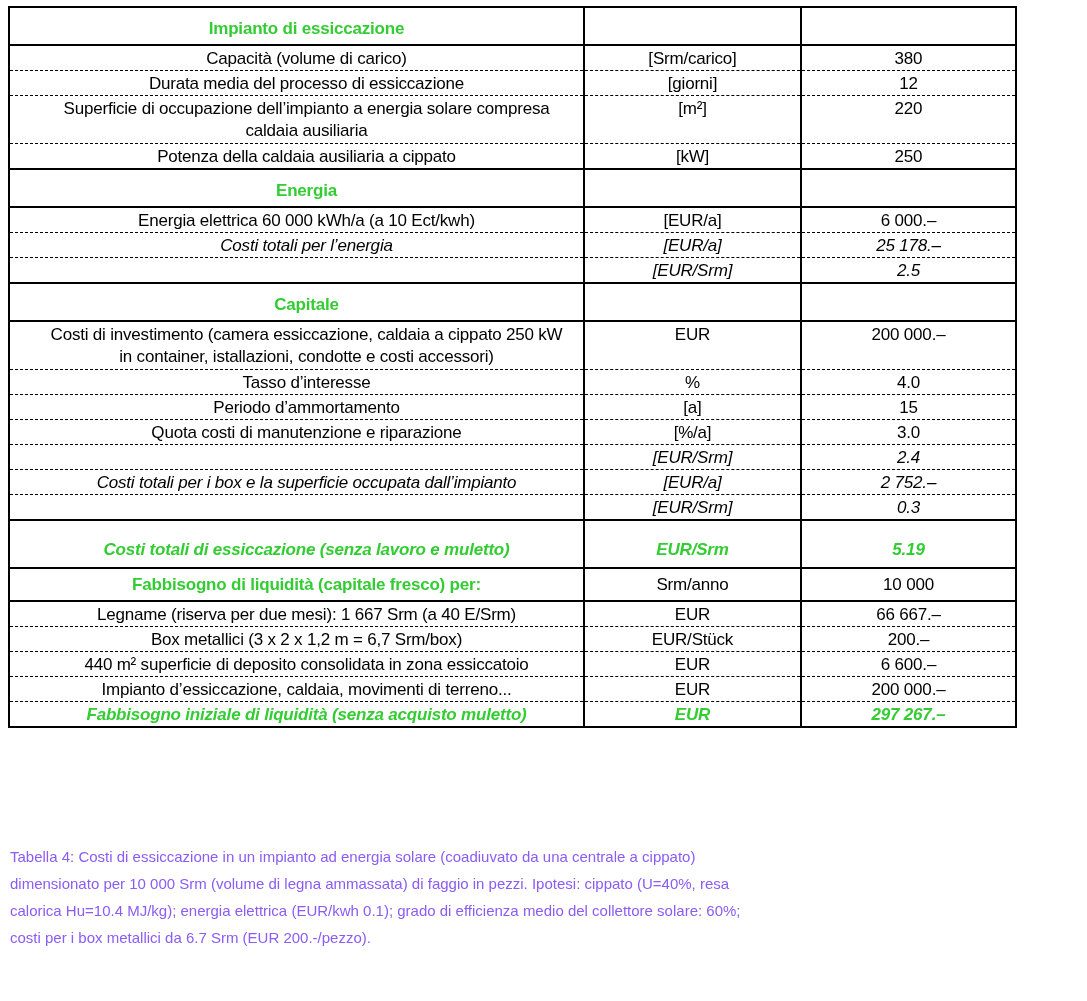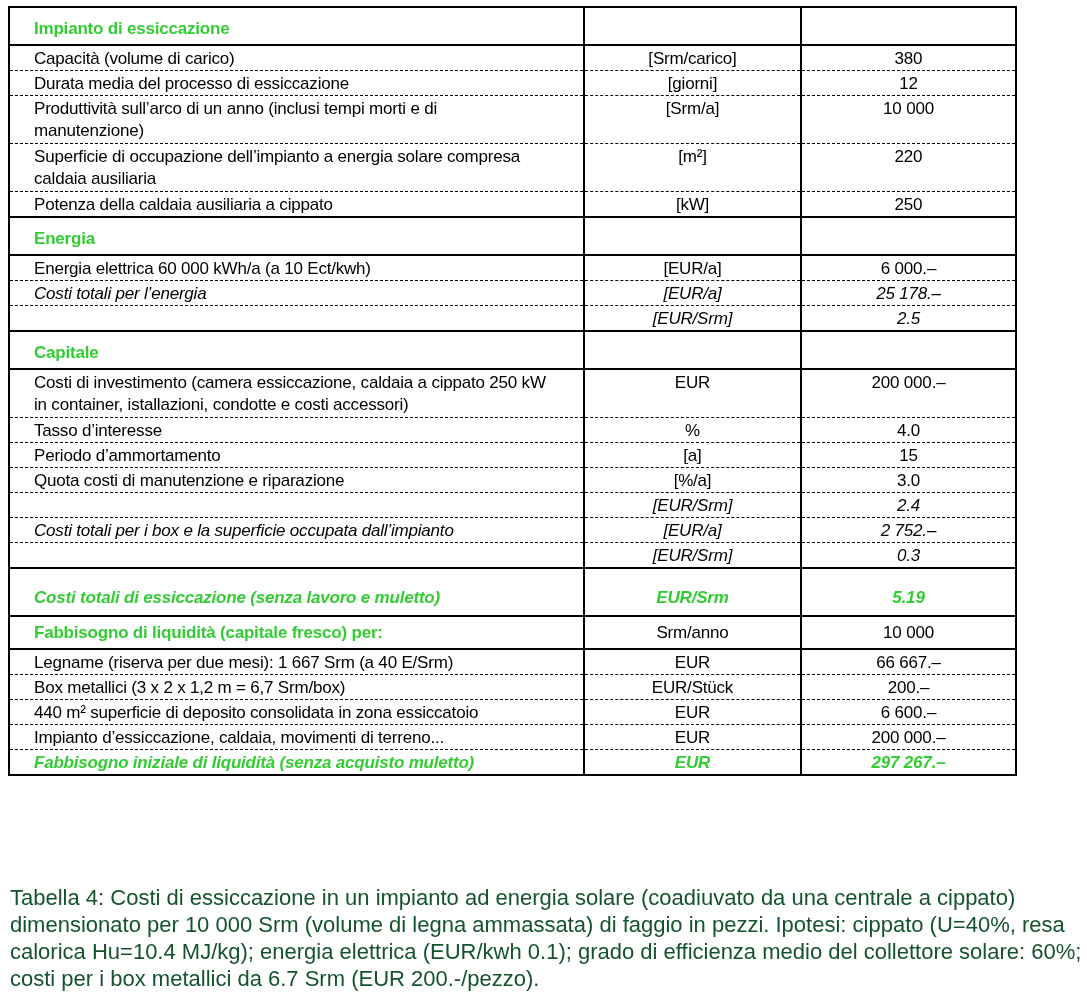--- a/index.html
+++ b/index.html
@@ -23,21 +23,21 @@
     font-size: 17px;
     letter-spacing: -0.2px;
     line-height: 22px;
   }
   td {
     overflow: hidden;
     vertical-align: top;
     padding: 2px 4px 0 4px;
   }
   td + td { border-left: 2px solid #000; }
-  td.c1 { text-align: left; padding-left: 24px; white-space: pre-line; }
+  td.c1 { text-align: center; padding-left: 24px; white-space: pre-line; }
   td.c2, td.c3 { text-align: center; }
 
   
   tr.sep-dashed > td { border-bottom: 1.5px dashed #000; }
   tr.sep-solid  > td { border-bottom: 2px solid #000; }
 
   
   tr.kind-section > td { height: 38px; vertical-align: bottom; padding-bottom: 4px; }
   tr.kind-section > td.c1 { color: var(--green); font-weight: bold; }
 
@@ -52,26 +52,26 @@
   tr.kind-section-values > td { height: 33px; vertical-align: bottom; padding-bottom: 4px; }
   tr.kind-section-values > td.c1 { color: var(--green); font-weight: bold; }
 
   tr.kind-grand-total > td {
     height: 26px; vertical-align: middle;
     color: var(--green); font-weight: bold; font-style: italic;
   }
 
   .caption {
     position: absolute;
-    left: 10px; top: 884px;
+    left: 10px; top: 843px;
     width: 1072px;
-    font-size: 22px;
+    font-size: 15px;
     line-height: 27px;
     white-space: pre-line;
-    color: #14532d;
+    color: #8b5cf6;
   }
 </style>
 </head>
 <body>
 
 <div class="page">
 
   <table class="cost-table">
     <colgroup>
       <col style="width:575px">
@@ -88,26 +88,20 @@
           <td class="c1">Capacità (volume di carico)</td>
           <td class="c2">[Srm/carico]</td>
           <td class="c3">380</td>
         </tr>
         <tr class="kind-data sep-dashed">
           <td class="c1">Durata media del processo di essiccazione</td>
           <td class="c2">[giorni]</td>
           <td class="c3">12</td>
         </tr>
         <tr class="kind-data2 sep-dashed">
-          <td class="c1">Produttività sull’arco di un anno (inclusi tempi morti e di
-manutenzione)</td>
-          <td class="c2">[Srm/a]</td>
-          <td class="c3">10 000</td>
-        </tr>
-        <tr class="kind-data2 sep-dashed">
           <td class="c1">Superficie di occupazione dell’impianto a energia solare compresa
 caldaia ausiliaria</td>
           <td class="c2">[m²]</td>
           <td class="c3">220</td>
         </tr>
         <tr class="kind-data sep-solid">
           <td class="c1">Potenza della caldaia ausiliaria a cippato</td>
           <td class="c2">[kW]</td>
           <td class="c3">250</td>
         </tr>

